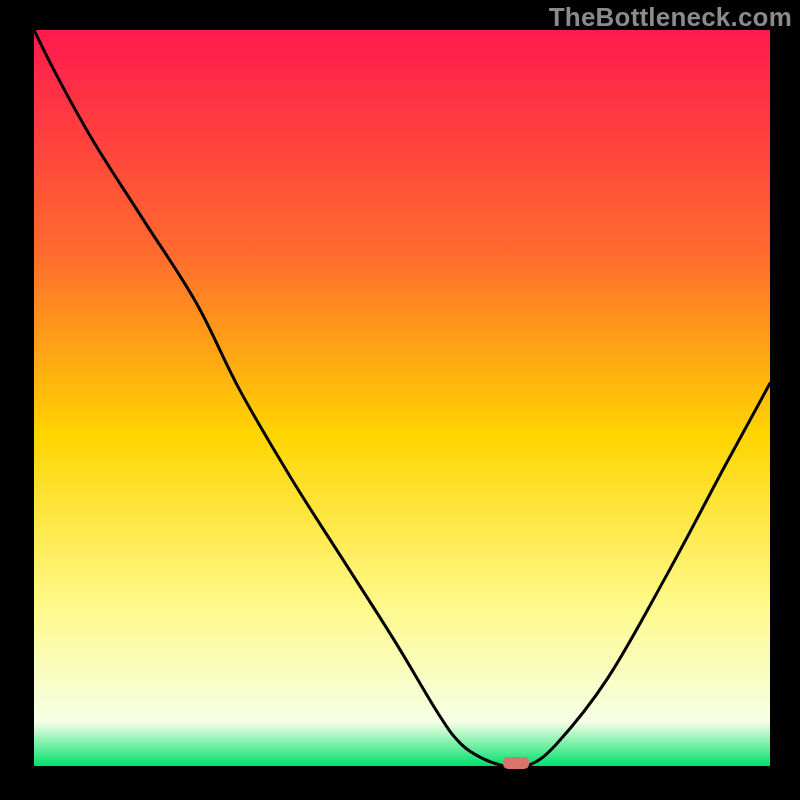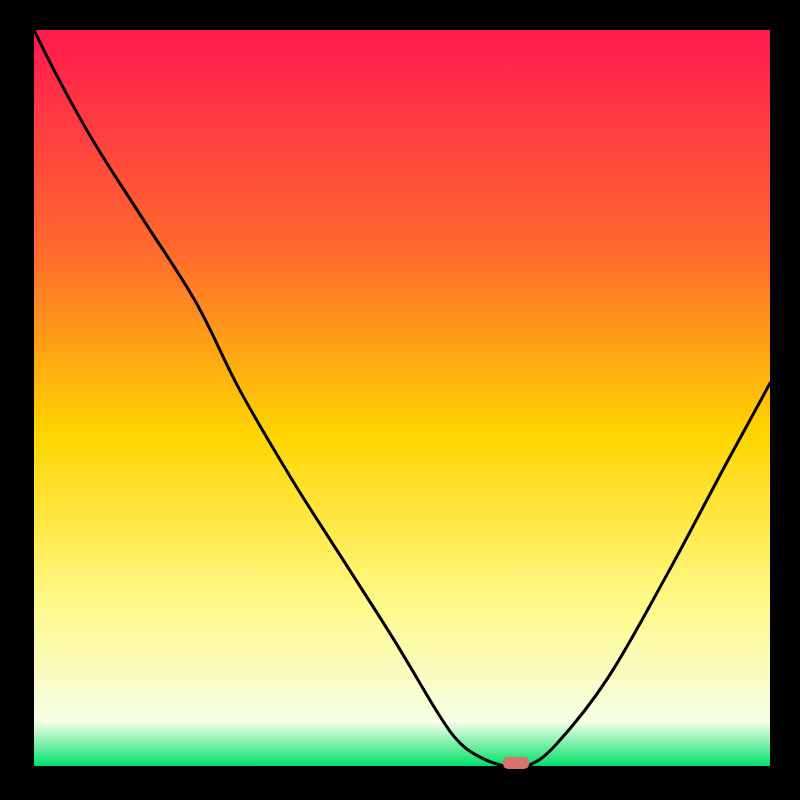--- a/index.html
+++ b/index.html
@@ -37,20 +37,21 @@
   }
   .marker {
     fill: #d9746d;
     stroke: none;
   }
 </style>
 </head>
 <body>
 
 <div class="stage">
+  <div class="watermark">TheBottleneck.com</div>
 
   <svg id="chart-svg" width="800" height="800" viewBox="0 0 800 800">
     <defs>
       <linearGradient id="bg-grad" x1="0" y1="0" x2="0" y2="1">
           <stop offset="0%" stop-color="#ff1a4e"></stop>
           <stop offset="30%" stop-color="#ff6a2e"></stop>
           <stop offset="55.00000000000001%" stop-color="#ffd500"></stop>
           <stop offset="78%" stop-color="#fff98a"></stop>
           <stop offset="94%" stop-color="#f6ffe6"></stop>
           <stop offset="100%" stop-color="#00e06c"></stop>

